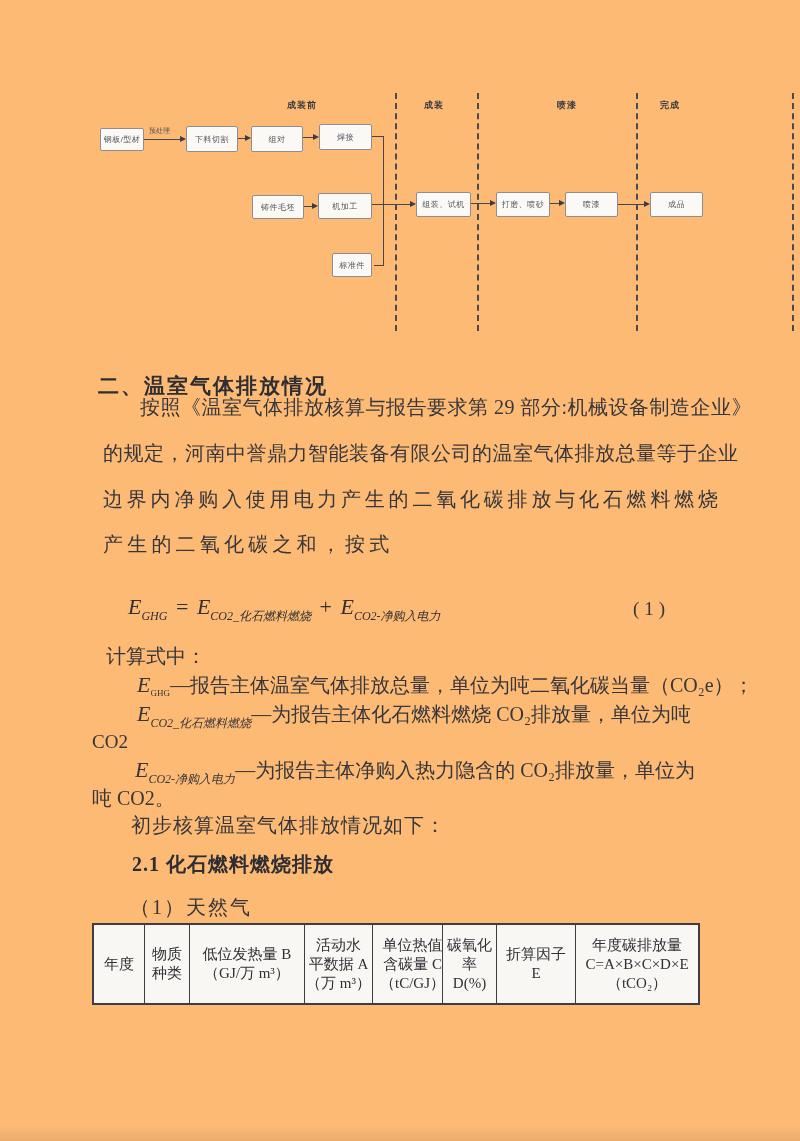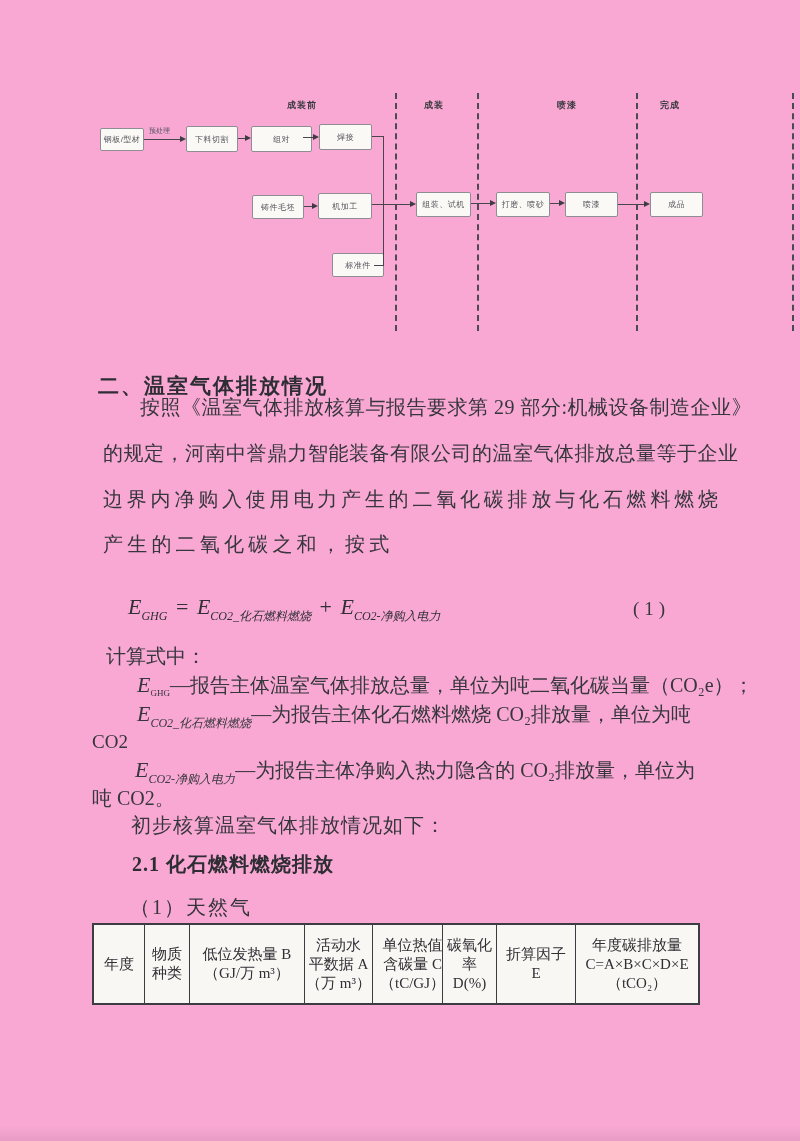--- a/index.html
+++ b/index.html
@@ -6,21 +6,21 @@
   body{
     width:800px;height:1141px;
     background:#efeeec;
     font-family:"Liberation Serif","DejaVu Serif",serif;
     color:#35353b;
     position:relative;
     overflow:hidden;
   }
   .page{
     position:absolute;left:0;top:0;width:800px;height:1141px;
-    background:#f9a8d4;
+    background:#fdba74;
   }
   .bottom-shade{
     position:absolute;left:0;bottom:0;width:800px;height:16px;
     background:linear-gradient(to bottom, rgba(0,0,0,0), rgba(0,0,0,0.07));
   }
 
   
   .flowchart{position:absolute;left:0;top:0;width:800px;height:340px;}
   .phase-label{
     position:absolute;top:99px;transform:translateX(-50%);
@@ -97,25 +97,25 @@
     <div class="phase-label" style="left:567px;">喷漆</div>
     <div class="phase-label" style="left:670px;">完成</div>
 
     <div class="divider" style="left:395px;"></div>
     <div class="divider" style="left:477px;"></div>
     <div class="divider" style="left:636px;"></div>
     <div class="divider" style="left:792px;"></div>
 
     <div class="fbox" style="left:100px;top:128px;width:44px;height:23px;">钢板/型材</div>
     <div class="fbox" style="left:186px;top:126px;width:52px;height:26px;text-align:center;">下料切割</div>
-    <div class="fbox" style="left:251px;top:126px;width:61px;height:26px;">组对</div>
+    <div class="fbox" style="left:251px;top:126px;width:52px;height:26px;">组对</div>
     <div class="fbox" style="left:319px;top:124px;width:53px;height:26px;">焊接</div>
     <div class="fbox" style="left:252px;top:195px;width:52px;height:24px;">铸件毛坯</div>
     <div class="fbox" style="left:318px;top:193px;width:54px;height:26px;">机加工</div>
-    <div class="fbox" style="left:332px;top:253px;width:52px;height:24px;">标准件</div>
+    <div class="fbox" style="left:332px;top:253px;width:40px;height:24px;">标准件</div>
     <div class="fbox" style="left:416px;top:192px;width:55px;height:25px;">组装、试机</div>
     <div class="fbox" style="left:496px;top:192px;width:54px;height:25px;">打磨、喷砂</div>
     <div class="fbox" style="left:565px;top:192px;width:53px;height:25px;">喷漆</div>
     <div class="fbox" style="left:650px;top:192px;width:53px;height:25px;">成品</div>
 
     <div class="tiny-label" style="left:149px;top:126px;">预处理</div>
 
     <div class="h-line" style="left:144px;top:139px;width:37px;"></div>
     <div class="arrow-r" style="left:180px;top:135.5px;"></div>
 

